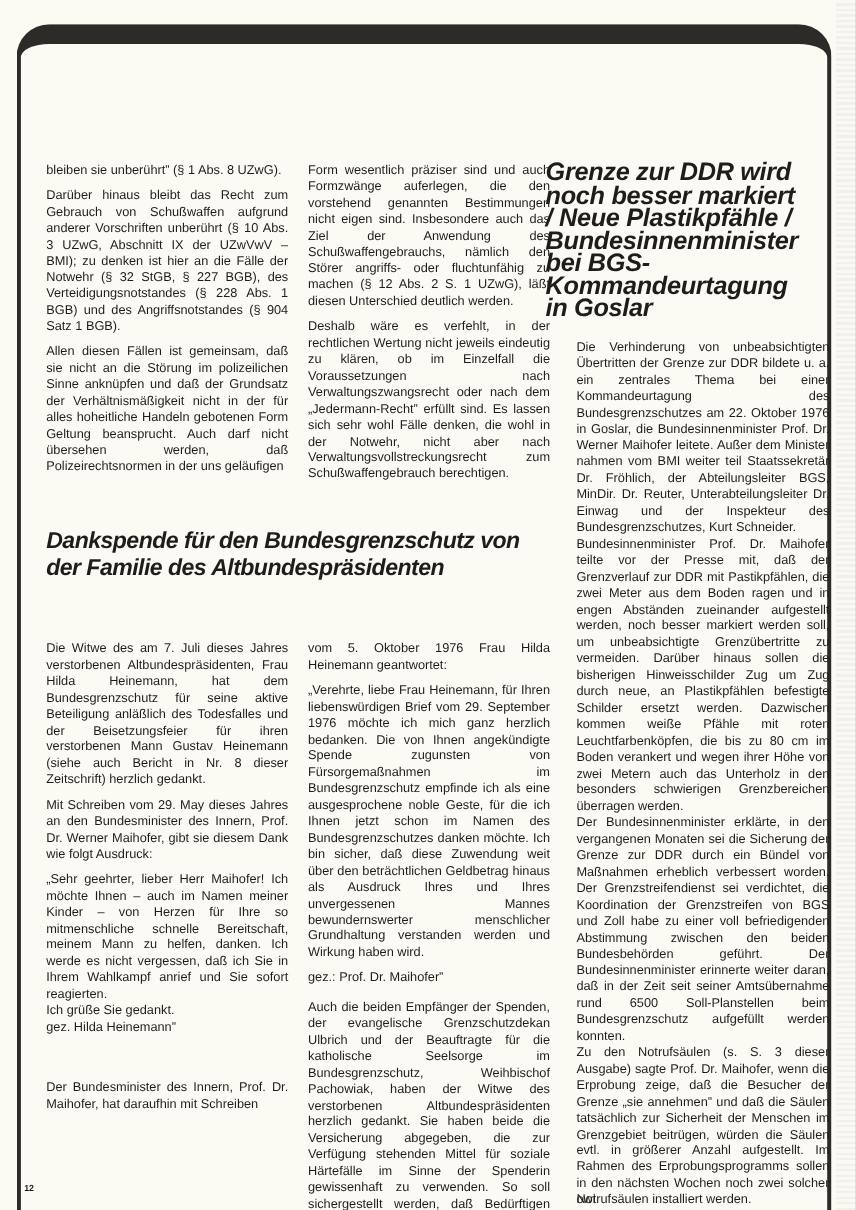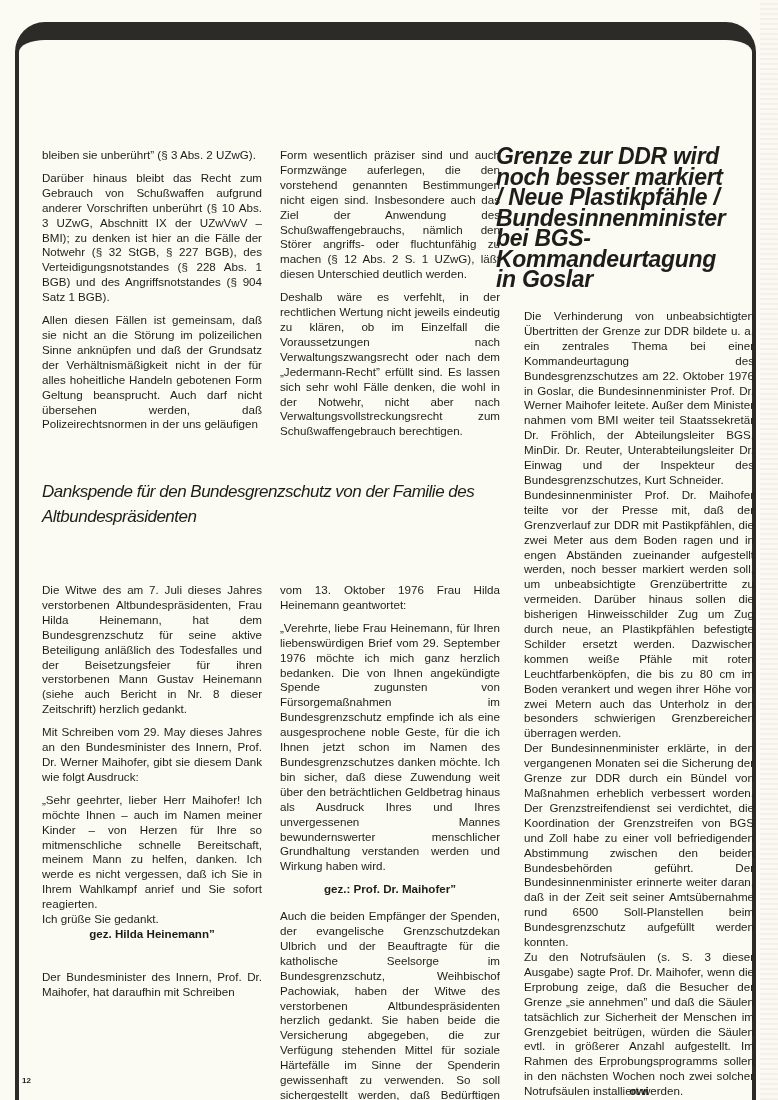--- a/index.html
+++ b/index.html
@@ -20,43 +20,43 @@
   .right-speckle {
     position:absolute; left:760px; top:0; width:18px; height:1100px;
     background:repeating-linear-gradient(0deg,#efece4 0 2px,#f9f8f2 2px 5px);
     opacity:0.7;
   }
   .col {
     position:absolute; font-size:11.6px; line-height:14.9px;
   }
   .col p { margin:0 0 8px 0; text-align:justify; hyphens:manual; }
   .col p.tight { margin:0; }
-  .col p.right { text-align:center;font-weight:bold; }
+  .col p.right { text-align:left; }
   .h-right {
     position:absolute; left:496px; top:146px; width:230px;
     font-weight:bold; font-style:italic; font-size:23px; line-height:20.5px;
     letter-spacing:-0.3px; margin:0;
   }
   .h-left {
     position:absolute; left:42px; top:480px; width:460px;
-    font-weight:normal; font-style:italic; font-size:17px; line-height:24.5px;
+    font-weight:bold; font-style:italic; font-size:21px; line-height:24.5px;
     letter-spacing:-0.5px; margin:0;
   }
   .page-number {
     position:absolute; left:22px; top:1076px; font-size:8px; font-weight:bold;
   }
 </style>
 </head>
 <body>
 
 <div class="right-speckle"></div>
 <div class="frame"></div>
 
 <div class="col" style="left:42px; top:148px; width:220px;">
-  <p>bleiben sie unberührt” (§ 3 Abs. 2 UZwG).</p>
+  <p>bleiben sie unberührt” (§ 1 Abs. 8 UZwG).</p>
   <p>Darüber hinaus bleibt das Recht zum Gebrauch von Schußwaffen aufgrund anderer Vorschriften unberührt (§ 10 Abs. 3 UZwG, Abschnitt IX der UZwVwV – BMI); zu denken ist hier an die Fälle der Notwehr (§ 32 StGB, § 227 BGB), des Verteidigungsnotstandes (§ 228 Abs. 1 BGB) und des Angriffsnotstandes (§ 904 Satz 1 BGB).</p>
   <p>Allen diesen Fällen ist gemeinsam, daß sie nicht an die Störung im polizeilichen Sinne anknüpfen und daß der Grundsatz der Verhältnismäßigkeit nicht in der für alles hoheitliche Handeln gebotenen Form Geltung beansprucht. Auch darf nicht übersehen werden, daß Polizeirechtsnormen in der uns geläufigen</p>
 </div>
 <div class="col" style="left:280px; top:148px; width:220px;">
   <p>Form wesentlich präziser sind und auch Formzwänge auferlegen, die den vorstehend genannten Bestimmungen nicht eigen sind. Insbesondere auch das Ziel der Anwendung des Schußwaffengebrauchs, nämlich den Störer angriffs- oder fluchtunfähig zu machen (§ 12 Abs. 2 S. 1 UZwG), läßt diesen Unterschied deutlich werden.</p>
   <p>Deshalb wäre es verfehlt, in der rechtlichen Wertung nicht jeweils eindeutig zu klären, ob im Einzelfall die Voraussetzungen nach Verwaltungszwangsrecht oder nach dem „Jedermann-Recht” erfüllt sind. Es lassen sich sehr wohl Fälle denken, die wohl in der Notwehr, nicht aber nach Verwaltungsvollstreckungsrecht zum Schußwaffengebrauch berechtigen.</p>
 </div>
 
 <h2 class="h-right">Grenze zur DDR wird noch besser markiert / Neue Plastikpfähle / Bundesinnenminister bei BGS-Kommandeurtagung in Goslar</h2>
 <div class="col" style="left:524px; top:309px; width:230px;">
@@ -66,23 +66,23 @@
   <p class="tight">Zu den Notrufsäulen (s. S. 3 dieser Ausgabe) sagte Prof. Dr. Maihofer, wenn die Erprobung zeige, daß die Besucher der Grenze „sie annehmen” und daß die Säulen tatsächlich zur Sicherheit der Menschen im Grenzgebiet beitrügen, würden die Säulen evtl. in größerer Anzahl aufgestellt. Im Rahmen des Erprobungsprogramms sollen in den nächsten Wochen noch zwei solcher Notrufsäulen installiert werden.</p>
   <p class="tight right" style="margin-top:-15px;">owi</p>
 </div>
 
 <h1 class="h-left">Dankspende für den Bundesgrenzschutz von der Familie des Altbundespräsidenten</h1>
 <div class="col" style="left:42px; top:583px; width:220px;">
   <p>Die Witwe des am 7. Juli dieses Jahres verstorbenen Altbundespräsidenten, Frau Hilda Heinemann, hat dem Bundesgrenzschutz für seine aktive Beteiligung anläßlich des Todesfalles und der Beisetzungsfeier für ihren verstorbenen Mann Gustav Heinemann (siehe auch Bericht in Nr. 8 dieser Zeitschrift) herzlich gedankt.</p>
   <p>Mit Schreiben vom 29. May dieses Jahres an den Bundesminister des Innern, Prof. Dr. Werner Maihofer, gibt sie diesem Dank wie folgt Ausdruck:</p>
   <p class="tight">„Sehr geehrter, lieber Herr Maihofer! Ich möchte Ihnen – auch im Namen meiner Kinder – von Herzen für Ihre so mitmenschliche schnelle Bereitschaft, meinem Mann zu helfen, danken. Ich werde es nicht vergessen, daß ich Sie in Ihrem Wahlkampf anrief und Sie sofort reagierten.</p>
   <p class="tight">Ich grüße Sie gedankt.</p>
-  <p class="right" style="margin-bottom:28px;">gez. Hilda Heinemann”</p>
+  <p class="right" style="margin-bottom:40px;">gez. Hilda Heinemann”</p>
   <p class="tight">Der Bundesminister des Innern, Prof. Dr. Maihofer, hat daraufhin mit Schreiben</p>
 </div>
 <div class="col" style="left:280px; top:583px; width:220px;">
-  <p>vom 13. Oktober 1976 Frau Hilda Heinemann geantwortet:</p>
+  <p>vom 5. Oktober 1976 Frau Hilda Heinemann geantwortet:</p>
   <p>„Verehrte, liebe Frau Heinemann, für Ihren liebenswürdigen Brief vom 29. September 1976 möchte ich mich ganz herzlich bedanken. Die von Ihnen angekündigte Spende zugunsten von Fürsorgemaßnahmen im Bundesgrenzschutz empfinde ich als eine ausgesprochene noble Geste, für die ich Ihnen jetzt schon im Namen des Bundesgrenzschutzes danken möchte. Ich bin sicher, daß diese Zuwendung weit über den beträchtlichen Geldbetrag hinaus als Ausdruck Ihres und Ihres unvergessenen Mannes bewundernswerter menschlicher Grundhaltung verstanden werden und Wirkung haben wird.</p>
   <p class="right" style="margin-bottom:12px;">gez.: Prof. Dr. Maihofer”</p>
   <p>Auch die beiden Empfänger der Spenden, der evangelische Grenzschutzdekan Ulbrich und der Beauftragte für die katholische Seelsorge im Bundesgrenzschutz, Weihbischof Pachowiak, haben der Witwe des verstorbenen Altbundespräsidenten herzlich gedankt. Sie haben beide die Versicherung abgegeben, die zur Verfügung stehenden Mittel für soziale Härtefälle im Sinne der Spenderin gewissenhaft zu verwenden. So soll sichergestellt werden, daß Bedürftigen eine echte Hilfe zukommt.</p>
 </div>
 
 <div class="page-number">12</div>
 
 </body></html>

